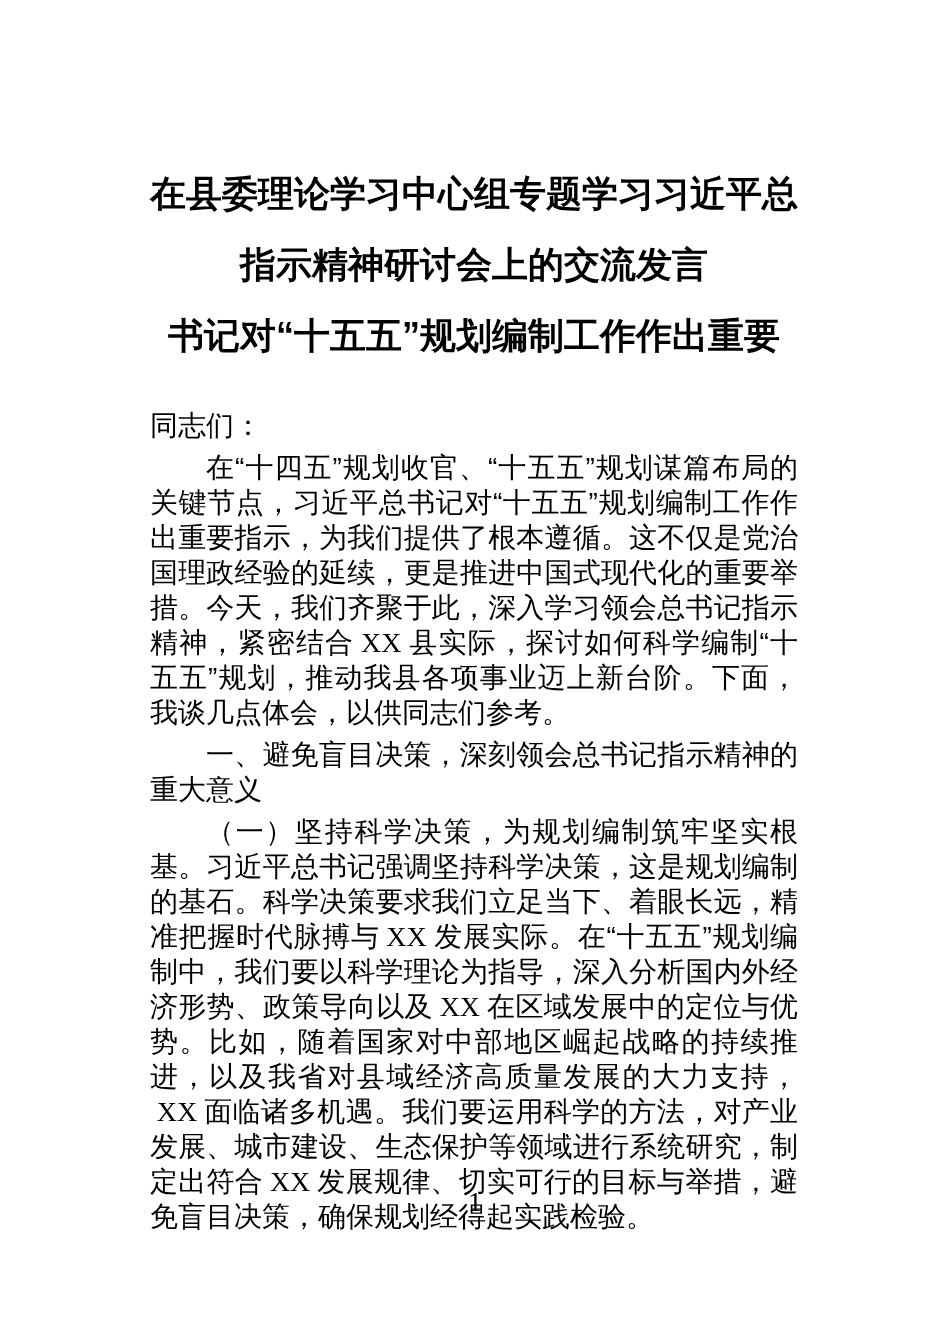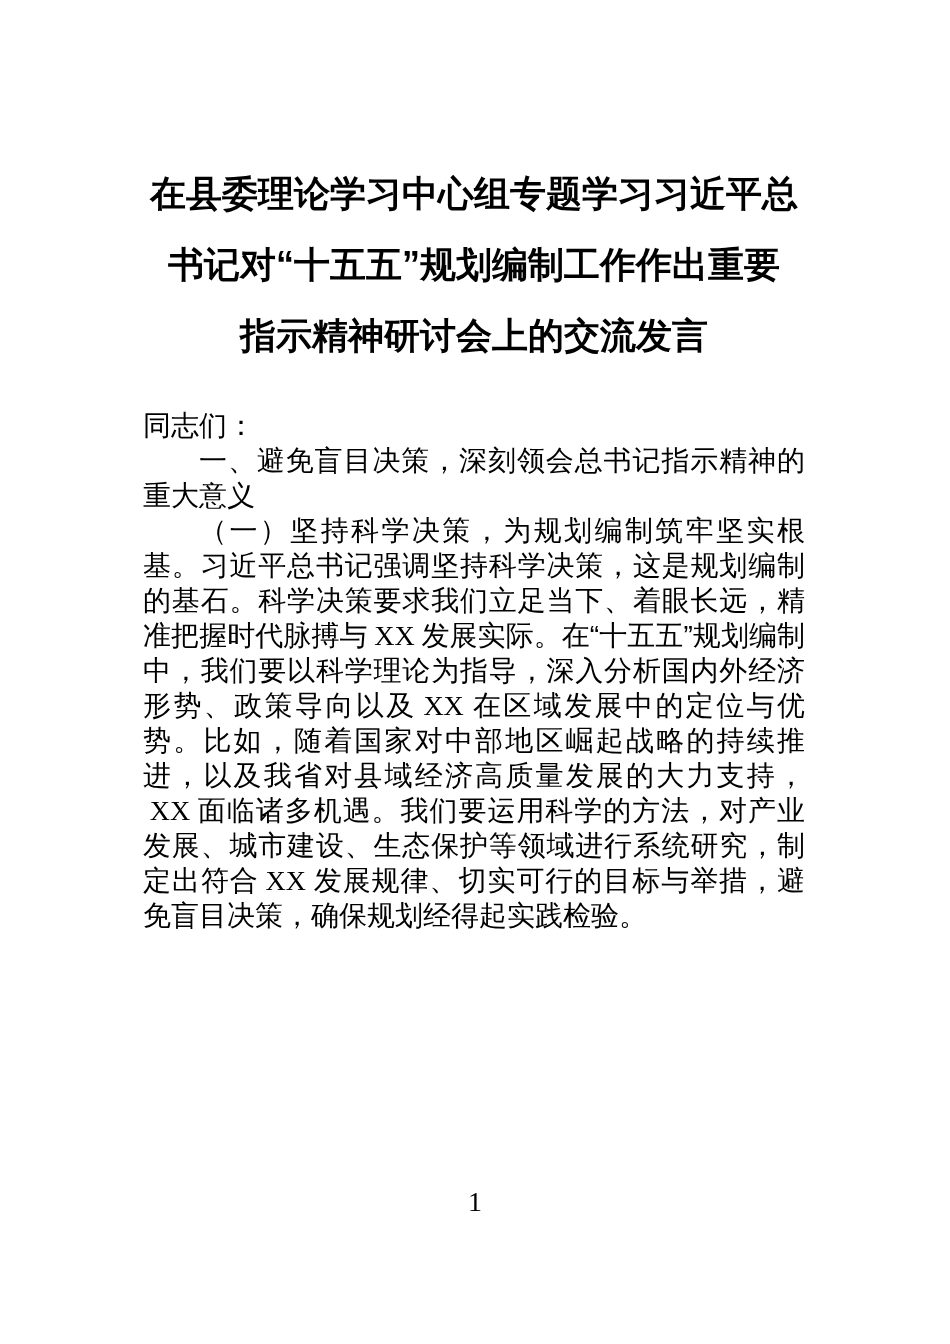--- a/index.html
+++ b/index.html
@@ -25,21 +25,21 @@
     line-height: 71px;
     font-weight: 700;
     text-align: center;
   }
   .doc-body {
     font-size: 28px;
     line-height: 35px;
     text-align: justify;
   }
   .par {
-    margin: 0;
+    margin: 7px;
     padding: 0;
     text-indent: 2em;
   }
   .no-indent { text-indent: 0; }
   
   .latin {
     font-family: "Liberation Serif", serif;
     margin: 0 0.24em;
   }
   .page-footer {
@@ -53,26 +53,27 @@
     line-height: 35px;
   }
 </style>
 </head>
 <body>
 
 <div class="page">
 
   <header class="doc-title">
     <div class="title-line">在县委理论学习中心组专题学习习近平总</div>
+    <div class="title-line">指示精神研讨会上的交流发言</div>
     <div class="title-line">书记对“十五五”规划编制工作作出重要</div>
-    <div class="title-line">指示精神研讨会上的交流发言</div>
   </header>
 
   <main class="doc-body">
     <p class="par no-indent cjk-text">同志们：</p>
+    <p class="par cjk-text">在“十四五”规划收官、“十五五”规划谋篇布局的关键节点，习近平总书记对“十五五”规划编制工作作出重要指示，为我们提供了根本遵循。这不仅是党治国理政经验的延续，更是推进中国式现代化的重要举措。今天，我们齐聚于此，深入学习领会总书记指示精神，紧密结合<span class="latin">XX</span>县实际，探讨如何科学编制“十五五”规划，推动我县各项事业迈上新台阶。下面，我谈几点体会，以供同志们参考。</p>
     <p class="par cjk-text">一、避免盲目决策，深刻领会总书记指示精神的重大意义</p>
     <p class="par cjk-text">（一）坚持科学决策，为规划编制筑牢坚实根基。习近平总书记强调坚持科学决策，这是规划编制的基石。科学决策要求我们立足当下、着眼长远，精准把握时代脉搏与<span class="latin">XX</span>发展实际。在“十五五”规划编制中，我们要以科学理论为指导，深入分析国内外经济形势、政策导向以及<span class="latin">XX</span>在区域发展中的定位与优势。比如，随着国家对中部地区崛起战略的持续推进，以及我省对县域经济高质量发展的大力支持，<span class="latin">XX</span>面临诸多机遇。我们要运用科学的方法，对产业发展、城市建设、生态保护等领域进行系统研究，制定出符合<span class="latin">XX</span>发展规律、切实可行的目标与举措，避免盲目决策，确保规划经得起实践检验。</p>
   </main>
 
   <footer class="page-footer">
     <span class="page-number">1</span>
   </footer>
 
 </div>
 

